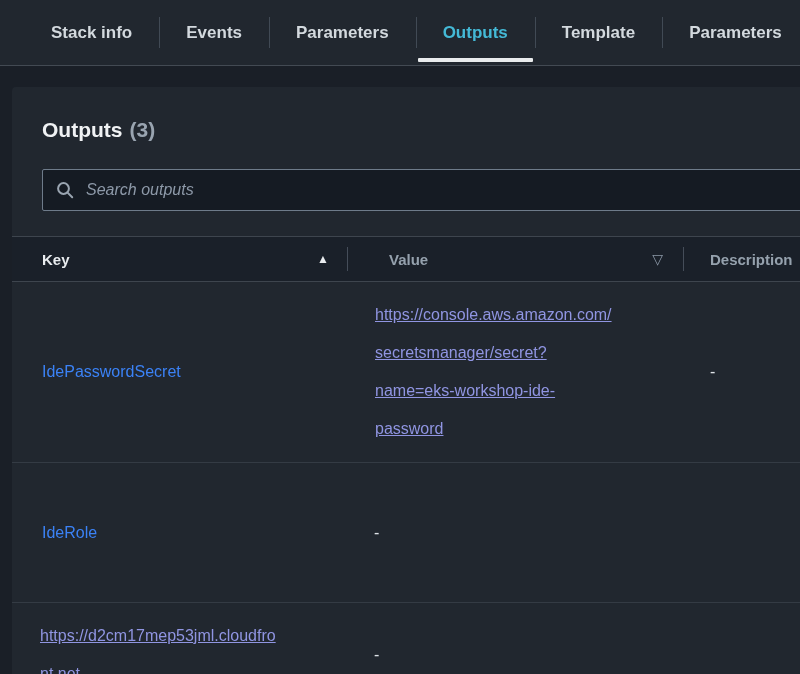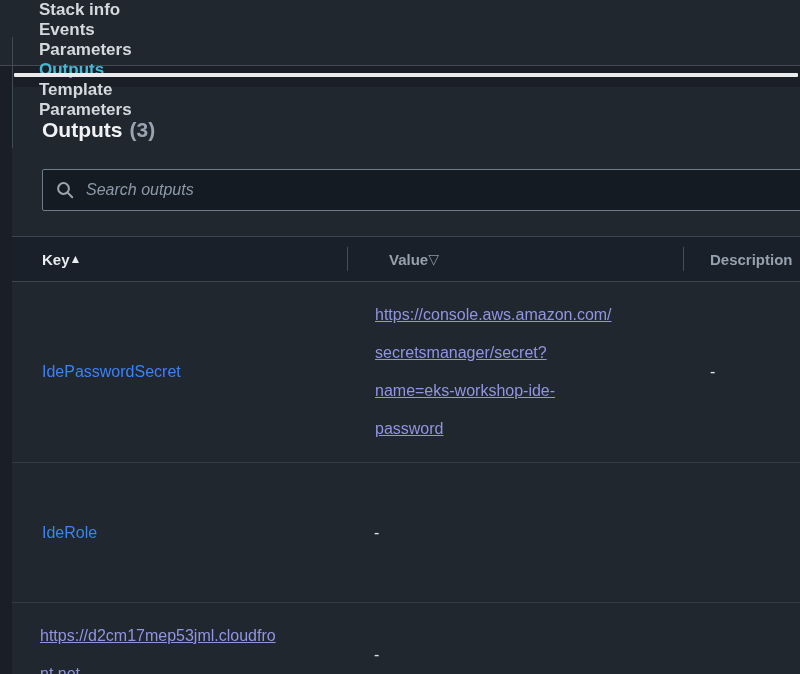--- a/index.html
+++ b/index.html
@@ -11,23 +11,22 @@
     font-family: "Liberation Sans", sans-serif;
   }
 
   
   .tabbar {
     height: 66px;
     background: #21272f;
     border-bottom: 1px solid #434a53;
     display: flex;
     align-items: stretch;
-    padding-left: 12px;
+    padding-left: 24px;
     white-space: nowrap;
-    flex-direction: column;
   }
   .tab {
     display: flex; align-items: center;
     padding: 0 27px;
     font-size: 17px; font-weight: 700;
     color: #d3d9de;
     position: relative;
     cursor: pointer;
   }
   .tab + .tab::before {
@@ -79,21 +78,21 @@
     margin-top: 25px;
     display: grid;
     grid-template-columns: 335px 336px 279px;
     height: 46px;
     background: #1a2029;
     border-top: 1px solid #3e454e;
     border-bottom: 1px solid #3e454e;
   }
   .th {
     position: relative; height: 100%;
-    display: flex; align-items: center; 
+    display: flex; align-items: center; justify-content: space-between;
     font-size: 15px; font-weight: 700;
     color: #95a1ad;
     cursor: pointer;
   }
   .th.col-key  { padding: 0 18px 0 30px; color: #e9ecef; }
   .th.col-value{ padding: 0 20px 0 42px; }
   .th.col-desc { padding-left: 27px; }
   .th.col-value::before, .th.col-desc::before {
     content: ""; position: absolute; left: 0; top: 10px; bottom: 10px;
     width: 1px; background: #454d59;

